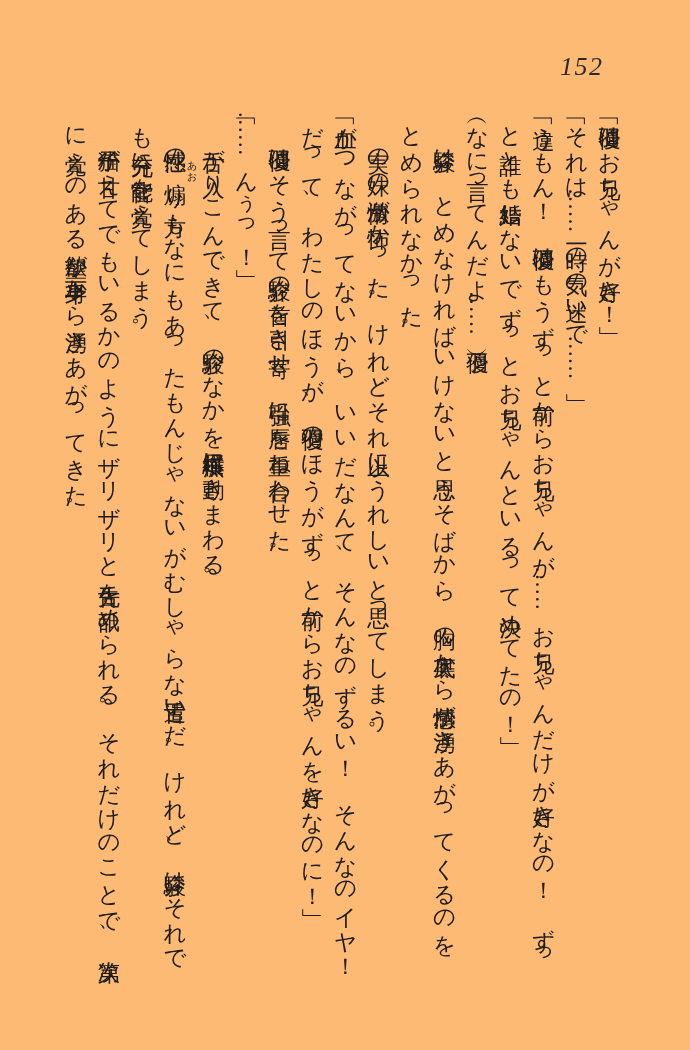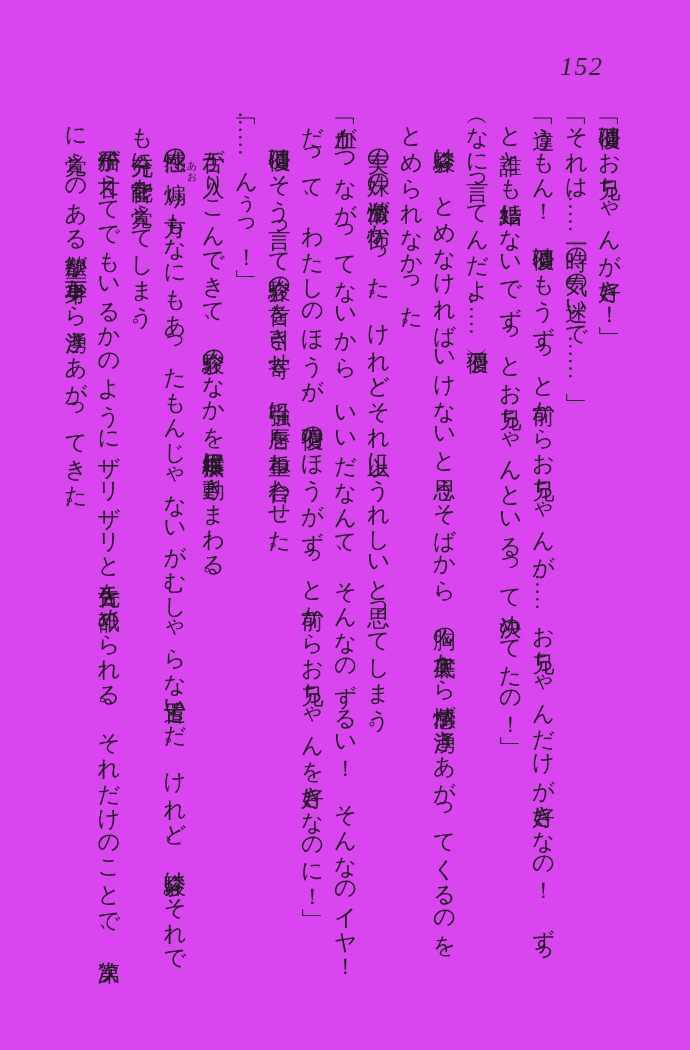--- a/index.html
+++ b/index.html
@@ -10,21 +10,21 @@
     width: 690px;
     height: 1050px;
     overflow: hidden;
     background: #f6f6f4;
     position: relative;
     font-family: "Liberation Serif", "DejaVu Serif", serif;
   }
   .page {
     position: absolute;
     inset: 0;
-    background: #d946ef;
+    background: #fdba74;
   }
   .page-number {
     position: absolute;
     top: 52px;
     left: 560px;
     font-style: italic;
     font-size: 26px;
     letter-spacing: 1.5px;
     color: #2b2b2b;
   }

